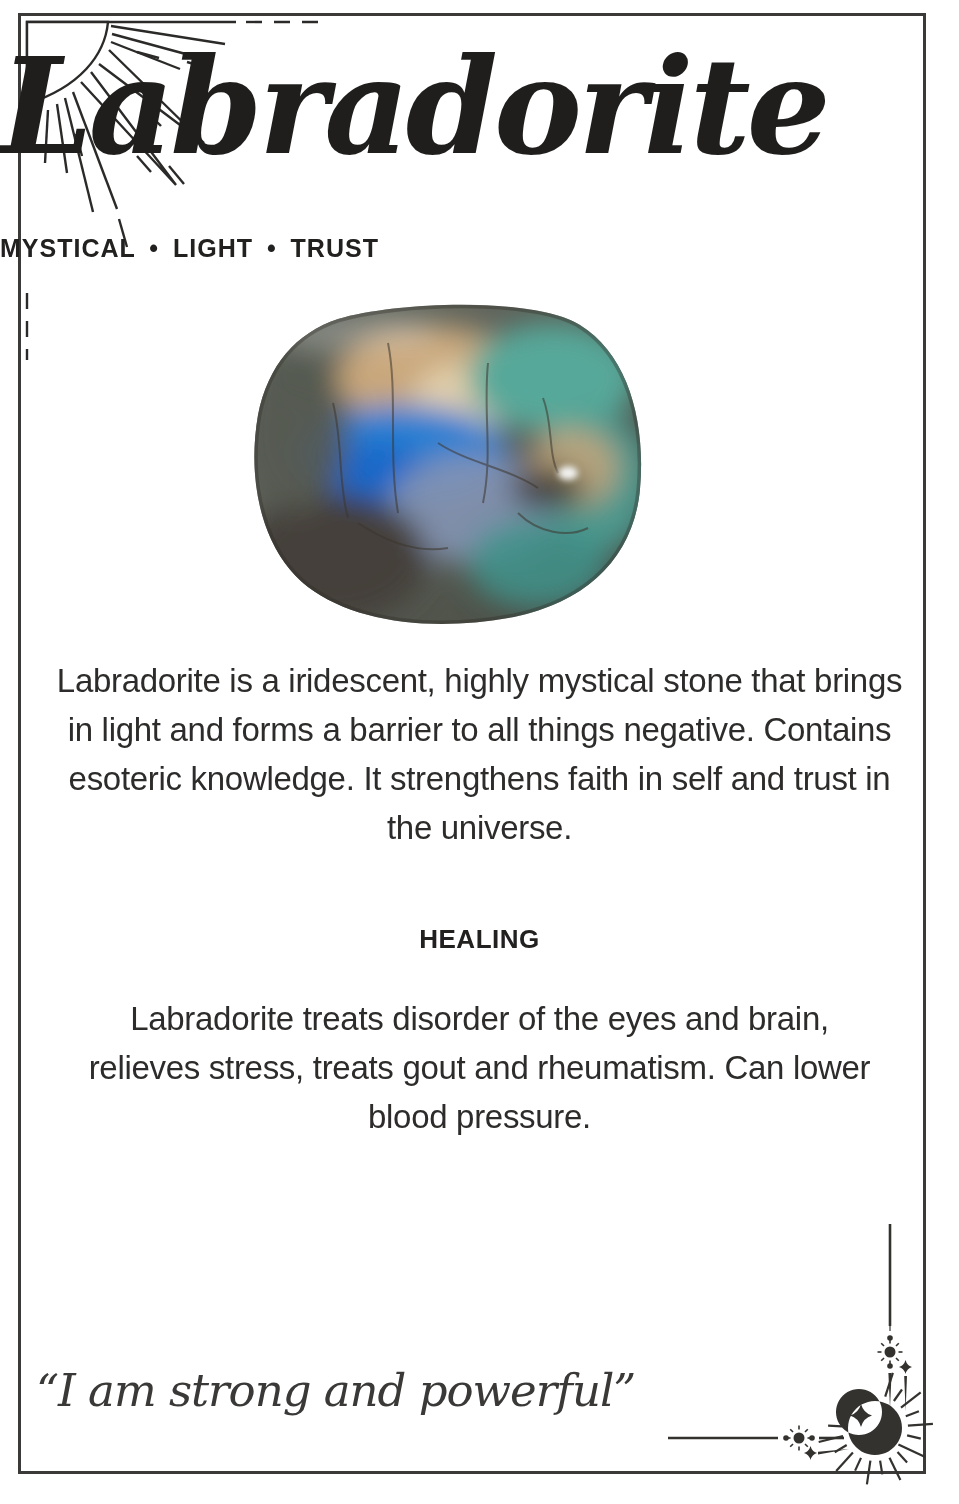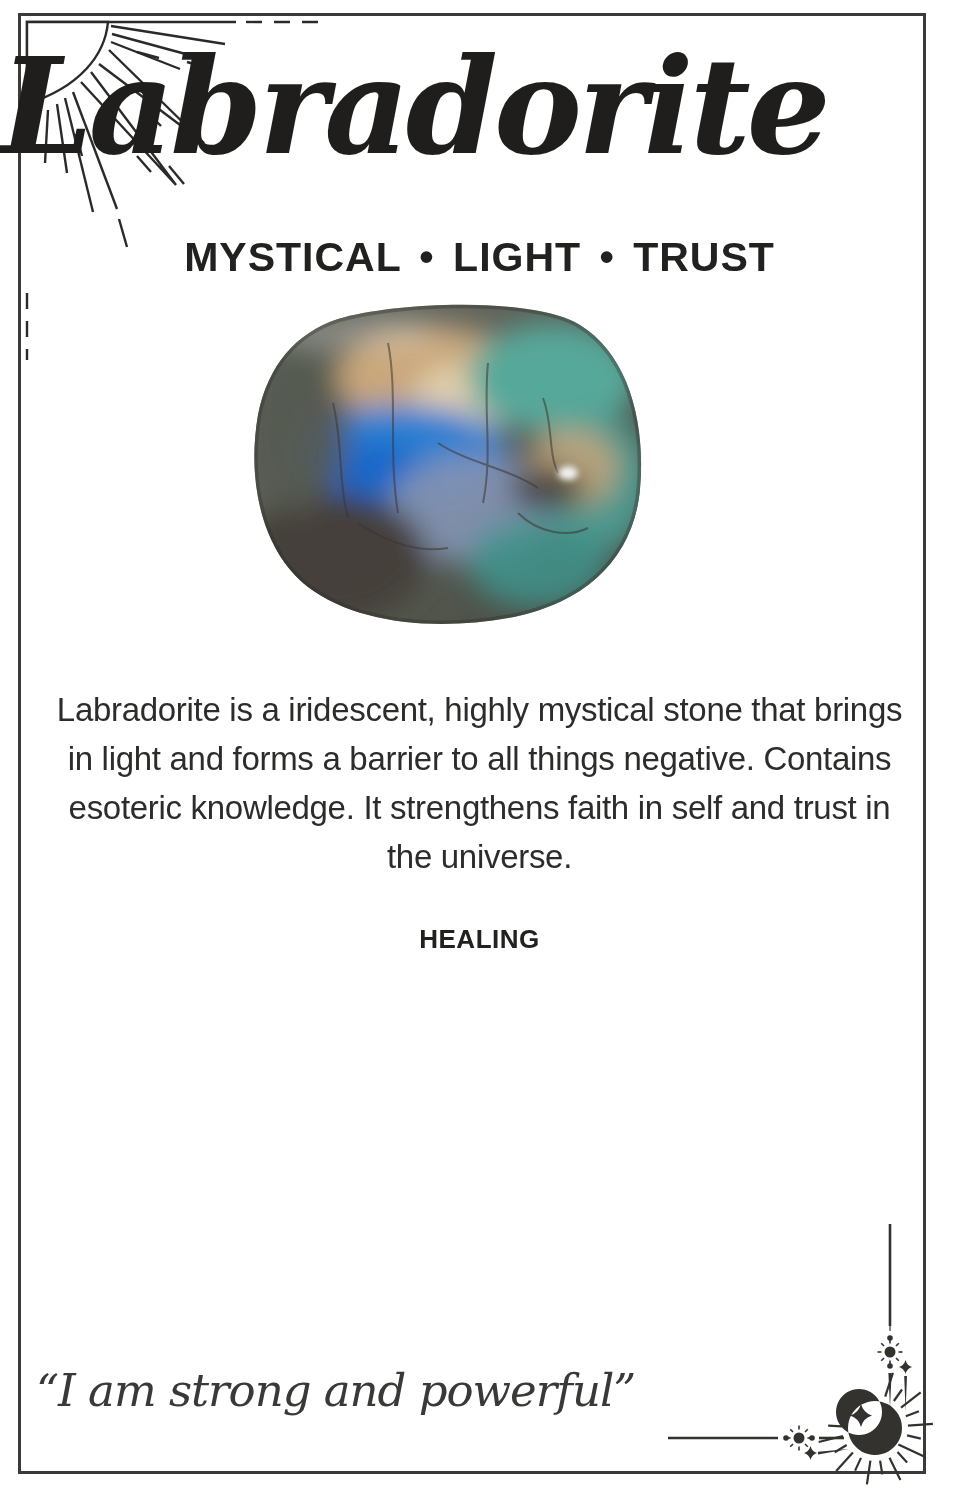--- a/index.html
+++ b/index.html
@@ -28,44 +28,44 @@
     font-weight:bold;
     font-size:132px;
     letter-spacing:-4px;
     color:#1f1e1d;
     line-height:1.2;
     white-space:nowrap;
   }
   .subtitle{
     position:absolute;
     left:0;top:234px;width:959px;
-    text-align:center;
-    font-weight:bold;
-    font-size:41px;
+    text-align:left;
+    font-weight:bold;
+    font-size:25px;
     letter-spacing:1px;
     word-spacing:6px;
     color:#222120;
   }
   .stone{
     position:absolute;
     left:238px;top:303px;
     width:420px;height:330px;
   }
   .paragraph{
     position:absolute;
     left:0;
     width:959px;
     text-align:center;
     font-size:33px;
     line-height:49px;
     color:#2d2c2b;
     letter-spacing:-0.3px;
   }
   .paragraph .inner{display:inline-block;max-width:852px;}
-  .para-description{top:656px;margin-top:29px;}
+  .para-description{top:656px;}
   .para-healing{top:994px;}
   .para-healing .inner{max-width:800px;}
   .section-heading{
     position:absolute;
     left:0;top:924px;width:959px;
     text-align:center;
     font-weight:bold;
     font-size:26px;
     letter-spacing:0.5px;
     color:#222120;
@@ -190,20 +190,23 @@
       </g>
       <path d="M 100 16 C 160 -2 298 -6 342 22 C 390 52 408 118 402 186 C 396 252 352 298 276 314 C 196 329 118 320 70 284 C 26 250 8 182 20 112 C 30 62 58 30 100 16 Z" fill="none" stroke="#2f2c26" stroke-width="7" opacity="0.35"></path>
     </g>
   </svg>
 
   <div class="paragraph para-description">
     <span class="inner">Labradorite is a iridescent, highly mystical stone that brings in light and forms a barrier to all things negative. Contains esoteric knowledge. It strengthens faith in self and trust in the universe.</span>
   </div>
 
   <div class="section-heading">HEALING</div>
+  <div class="paragraph para-healing">
+    <span class="inner">Labradorite treats disorder of the eyes and brain, relieves stress, treats gout and rheumatism. Can lower blood pressure.</span>
+  </div>
 
 
   <div class="affirmation">“I am strong and powerful”</div>
 
   <svg class="deco" style="left:628px;top:1218px;" width="310" height="270" viewBox="0 0 310 270">
     <g fill="#34322f" stroke="none">
 
       <path d="M247,183 a27,27 0 1,0 0.001,0 Z M231,171 a23,23 0 1,1 -0.001,0 Z" fill-rule="evenodd"></path>
 
       <path d="M 233 186 Q 235.5 195 244 197.5 Q 235.5 200 233 209 Q 230.5 200 222 197.5 Q 230.5 195 233 186 Z"></path>

